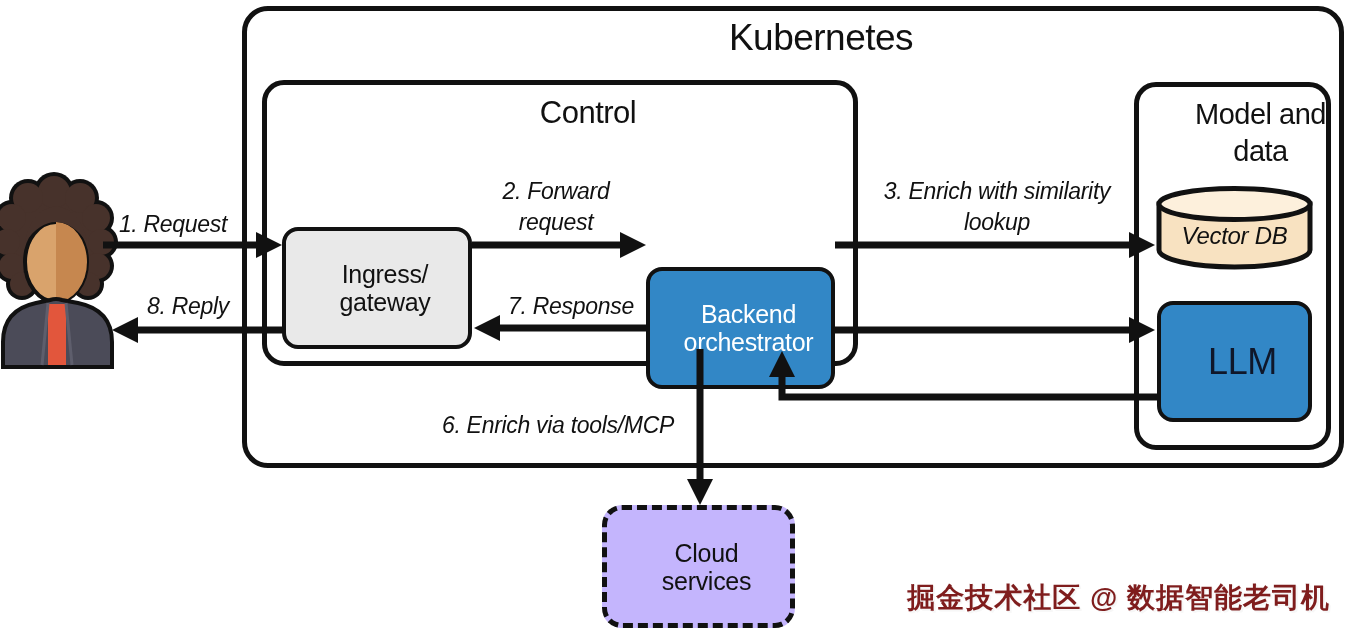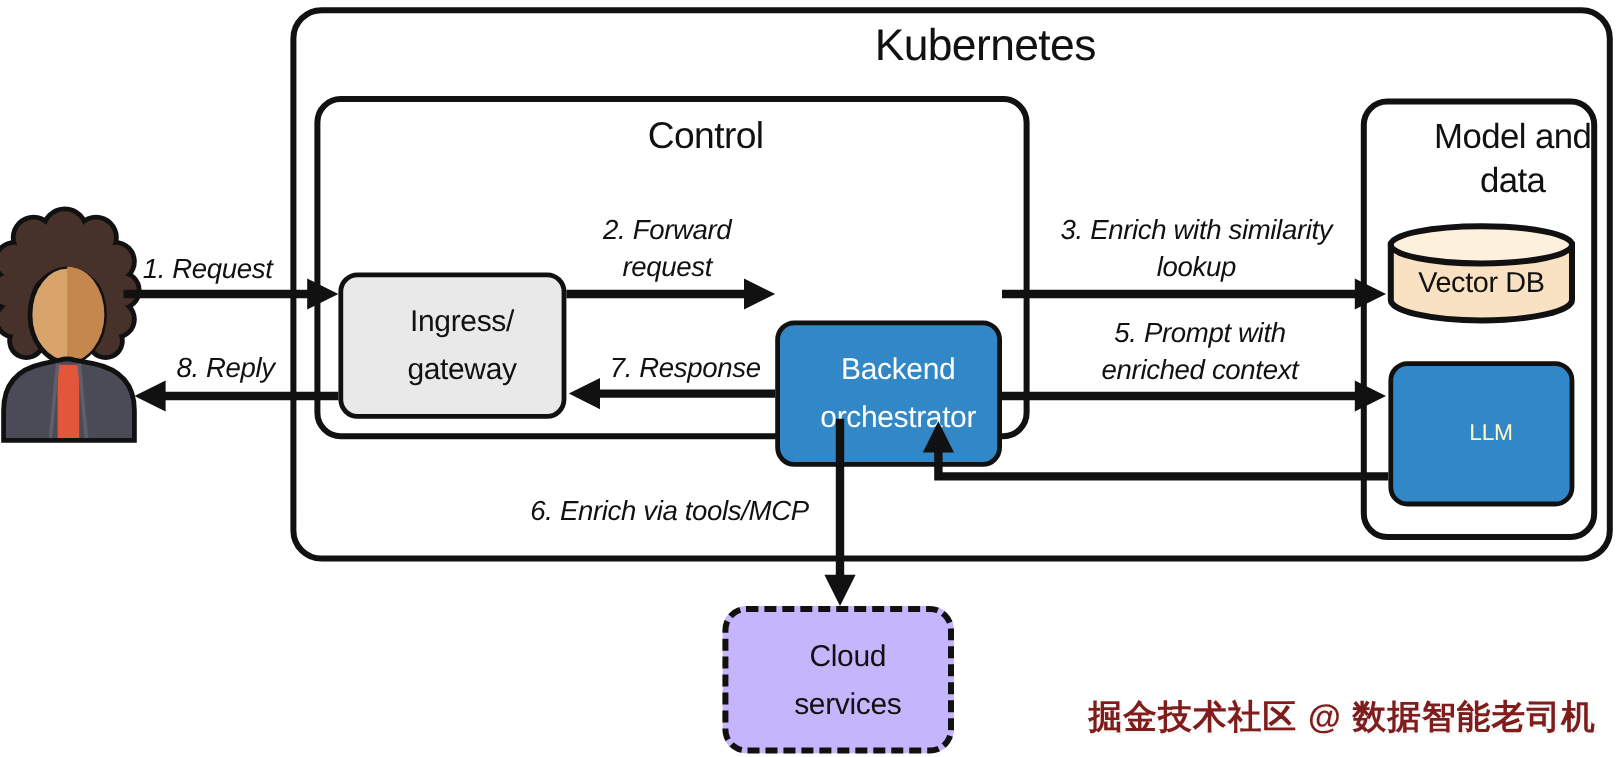--- a/index.html
+++ b/index.html
@@ -13,28 +13,28 @@
   #control-box{left:262px;top:80px;width:596px;height:286px;border-radius:22px;}
   #model-box{left:1134px;top:82px;width:197px;height:368px;border-radius:22px;}
   .frame-title{position:absolute;text-align:center;font-weight:400;letter-spacing:-0.5px;white-space:pre-line;padding-left:28px;}
   #k8s-title{left:242px;top:16px;width:1102px;font-size:37px;line-height:44px;}
   #control-title{left:262px;top:94px;width:596px;font-size:31px;line-height:37px;}
   #model-title{left:1134px;top:96px;width:197px;font-size:29px;line-height:37px;}
 
   
   .node{position:absolute;display:flex;align-items:center;justify-content:center;text-align:center;
         white-space:pre-line;border:4px solid #111;box-sizing:border-box;border-radius:16px;
-        font-size:25px;line-height:40px;letter-spacing:-0.3px;padding-left:16px;}
+        font-size:25px;line-height:28px;letter-spacing:-0.3px;padding-left:16px;}
   #ingress{left:282px;top:227px;width:190px;height:122px;background:#e9e9e9;}
   #orchestrator{left:646px;top:227px;width:189px;height:122px;background:#3287c6;color:#fff;margin-top:40px;}
-  #llm{left:1157px;top:301px;width:155px;height:121px;background:#3287c6;color:#fef9c3;font-size:19px;}
+  #llm{left:1157px;top:301px;width:155px;height:121px;background:#3287c6;color:#0f172a;font-size:36px;}
   #cloud{left:602px;top:505px;width:193px;height:123px;background:#c4b5fd;border:5px dashed #111;border-radius:20px;}
 
   
-  #vectordb{position:absolute;left:1155px;top:184px;width:159px;height:89px;}
+  #vectordb{position:absolute;left:1155px;top:184px;width:159px;height:89px;font-style:italic;}
   #vectordb .cyl-label{position:absolute;left:0;top:38px;width:159px;text-align:center;
                        font-size:24px;letter-spacing:-0.3px;color:#111;}
 
   
   .flabel{position:absolute;transform:translateX(-50%);white-space:pre-line;text-align:center;
           font-style:italic;font-weight:500;font-size:23px;line-height:31px;letter-spacing:-0.3px;color:#111;}
 
   
   #avatar,#arrows{position:absolute;}
   #arrows{left:0;top:0;}
@@ -146,19 +146,17 @@
       </g>
     </g>
   </svg>
 
   <div class="flabel" style="left:173px;top:209px">1. Request</div>
   <div class="flabel" style="left:556px;top:176px">2. Forward
 request</div>
   <div class="flabel" style="left:997px;top:176px">3. Enrich with similarity
 lookup</div>
   <div class="flabel" style="left:558px;top:410px">6. Enrich via tools/MCP</div>
-  <div class="flabel" style="left:1000px;top:262px">5. Prompt with
-enriched context</div>
   <div class="flabel" style="left:571px;top:291px">7. Response</div>
   <div class="flabel" style="left:188px;top:291px">8. Reply</div>
 
   <div id="watermark">掘金技术社区 @ 数据智能老司机</div>
 </div>
 
 </body></html>

